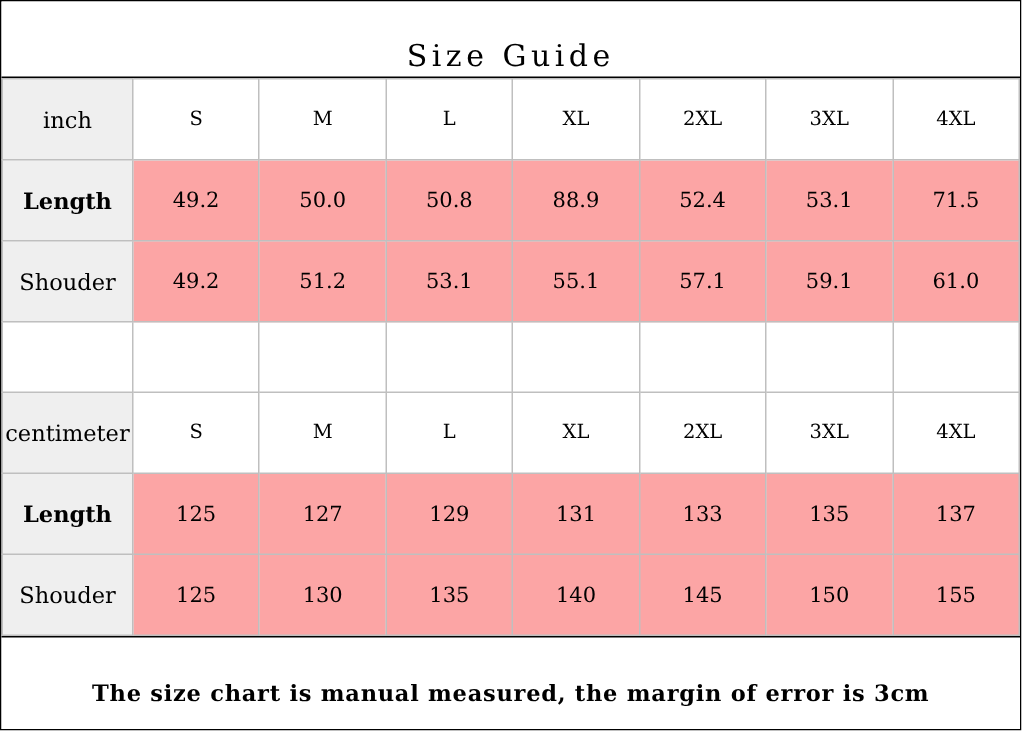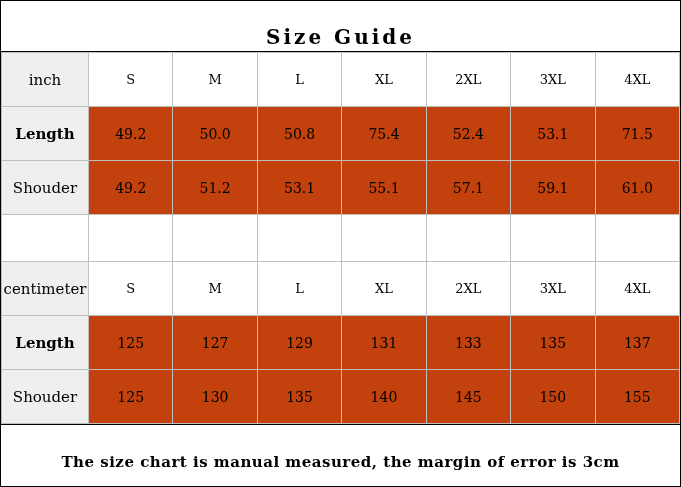--- a/index.html
+++ b/index.html
@@ -28,21 +28,21 @@
     flex: 0 0 50px;
     display: flex;
     align-items: center;
     justify-content: center;
     border-bottom: 1px solid #000000;
     background: #ffffff;
   }
   .title-text {
     font-family: "DejaVu Serif", serif;
     font-size: 20px;
-    font-weight: 700;
+    font-weight: 400;
     letter-spacing: 3px;
     color: #000000;
     margin-top: 21px;
   }
   table.size-table {
     border-collapse: collapse;
     width: 100%;
     table-layout: fixed;
     border-radius: 30px;
   }
@@ -71,21 +71,21 @@
   tr.unit-row td.size-head {
     font-family: "DejaVu Serif", serif;
     font-size: 13px;
     background: #ffffff;
   }
   tr.data-row td.col-head {
     background: #efefef;
     font-size: 15px;
   }
   tr.data-row td.value {
-    background: #c2410c;
+    background: #fca5a5;
     font-size: 14px;
   }
   tr.data-row td.col-head.bold-label {
     font-weight: 700;
   }
   tr.spacer-row td {
     height: 46px;
     background: #ffffff;
   }
   .footer-bar {
@@ -128,21 +128,21 @@
         <td class="size-head">2XL</td>
         <td class="size-head">3XL</td>
         <td class="size-head">4XL</td>
       </tr>
 
       <tr class="data-row">
         <td class="col-head bold-label">Length</td>
         <td class="value">49.2</td>
         <td class="value">50.0</td>
         <td class="value">50.8</td>
-        <td class="value">75.4</td>
+        <td class="value">88.9</td>
         <td class="value">52.4</td>
         <td class="value">53.1</td>
         <td class="value">71.5</td>
       </tr>
 
       <tr class="data-row">
         <td class="col-head">Shouder</td>
         <td class="value">49.2</td>
         <td class="value">51.2</td>
         <td class="value">53.1</td>

